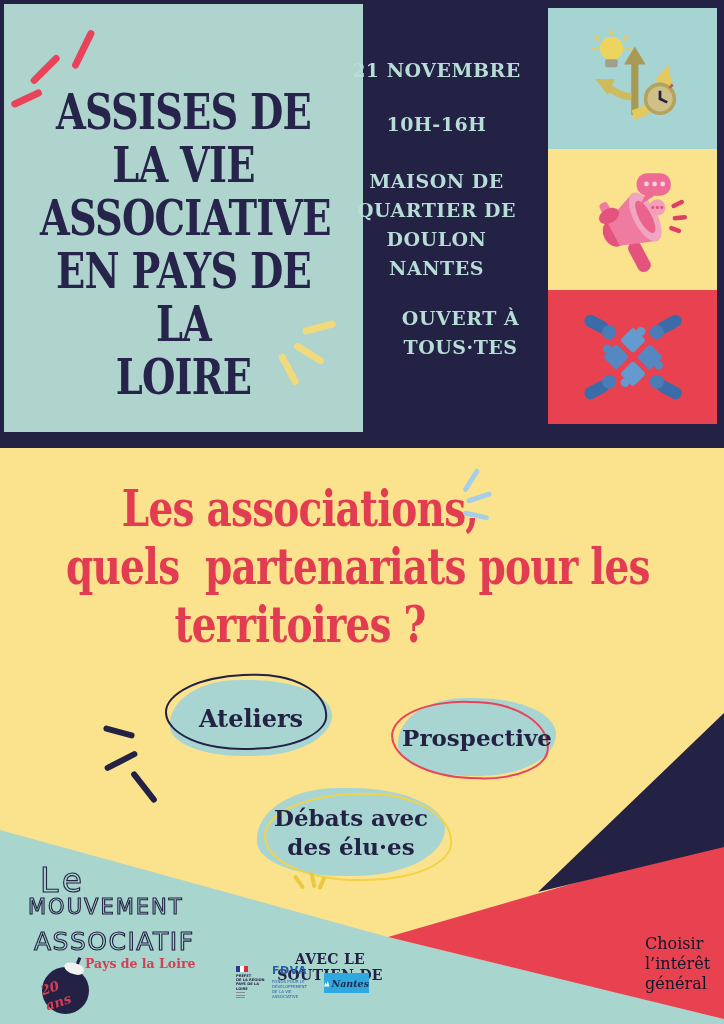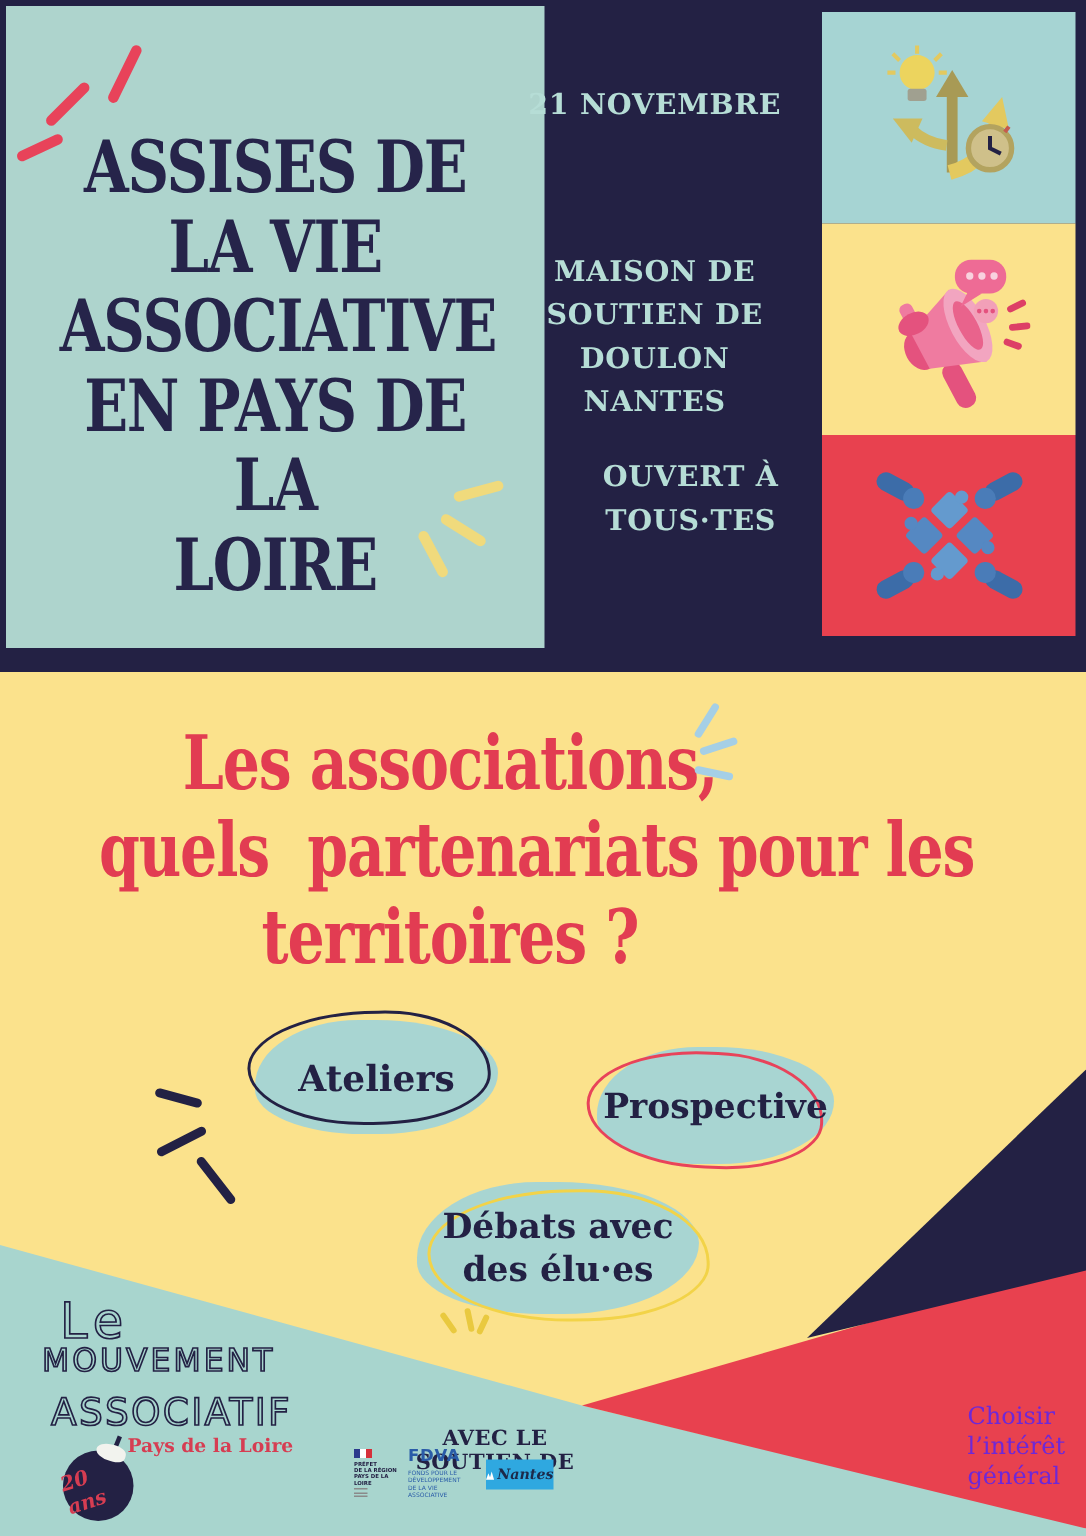--- a/index.html
+++ b/index.html
@@ -74,21 +74,21 @@
   .bubble-txt {
     position:absolute; inset:0; display:flex; align-items:center; justify-content:center;
     flex-direction:column; color:#232144; font-weight:bold; text-align:center;
   }
   .b-ateliers    { left:170px; top:232px; width:162px; height:76px; }
   .b-ateliers    .blob-line { transform:translate(-5px,-6px) rotate(-2deg); border-color:#232144; }
   .b-ateliers    .bubble-txt { font-size:24px; }
   .b-prospective { left:398px; top:250px; width:158px; height:78px; }
   .b-prospective .blob-line { transform:translate(-7px,3px) rotate(2deg); border-color:#e8435a; }
   .b-prospective .bubble-txt { font-size:23px; }
-  .b-debats      { left:278px; top:340px; width:188px; height:88px; }
+  .b-debats      { left:257px; top:340px; width:188px; height:88px; }
   .b-debats      .blob-line { transform:translate(7px,5px) rotate(-1deg); border-color:#f2d348; }
   .b-debats      .bubble-txt { font-size:23px; line-height:29px; }
 
   
   .lma { position:absolute; left:28px; top:417px; width:190px; height:155px; color:#232144; }
   .lma-outline {
     font-family:"DejaVu Sans","Liberation Sans",sans-serif;
     color:transparent; -webkit-text-stroke:1.1px #232144; white-space:nowrap;
   }
   .lma-le  { position:absolute; left:12px; top:-4px; font-size:33px; letter-spacing:4px; }
@@ -126,21 +126,21 @@
   .fdva { position:absolute; left:272px; top:516px; width:36px; color:#2a5ca8;
     font-family:"DejaVu Sans","Liberation Sans",sans-serif; }
   .fdva-name { font-size:11px; font-weight:bold; letter-spacing:0.5px; }
   .fdva-sub  { font-size:4px; line-height:5px; margin-top:2px; }
   .nantes {
     position:absolute; left:324px; top:525px; width:45px; height:20px;
     background:#2fa8e0; display:flex; align-items:center; justify-content:center; gap:1px;
   }
   .nantes-txt { color:#1c2a4a; font-weight:bold; font-style:italic; font-size:9.5px; }
 
-  .slogan { position:absolute; left:645px; top:486px; color:#6d28d9;
+  .slogan { position:absolute; left:645px; top:486px; color:#0f172a;
     font-size:16px; line-height:20px; }
 </style>
 </head>
 <body>
 
 <div class="poster">
 
   <div class="title-box">
     <div>
       <span class="stroke-mark" style="left:6px;top:91px;width:33px;height:6.5px;background:#e8435a;transform:rotate(-25deg);"></span>
@@ -156,23 +156,24 @@
     </div>
     <div>
       <span class="stroke-mark" style="left:298px;top:320px;width:34px;height:6.5px;background:#f0da7c;transform:rotate(-15deg);"></span>
       <span class="stroke-mark" style="left:288px;top:346px;width:34px;height:6.5px;background:#f0da7c;transform:rotate(32deg);"></span>
       <span class="stroke-mark" style="left:268px;top:362px;width:34px;height:6.5px;background:#f0da7c;transform:rotate(62deg);"></span>
     </div>
   </div>
 
   <div class="info-col">
     <div class="info inf-date">21 NOVEMBRE</div>
+    <div class="info inf-time">10H-16H</div>
     <div class="info inf-venue">
       <div>MAISON DE</div>
-      <div>SOUTIEN DE</div>
+      <div>QUARTIER DE</div>
       <div>DOULON</div>
       <div>NANTES</div>
     </div>
     <div class="info inf-open">
       <div>OUVERT À</div>
       <div>TOUS·TES</div>
     </div>
   </div>
 
   <div class="cells">

